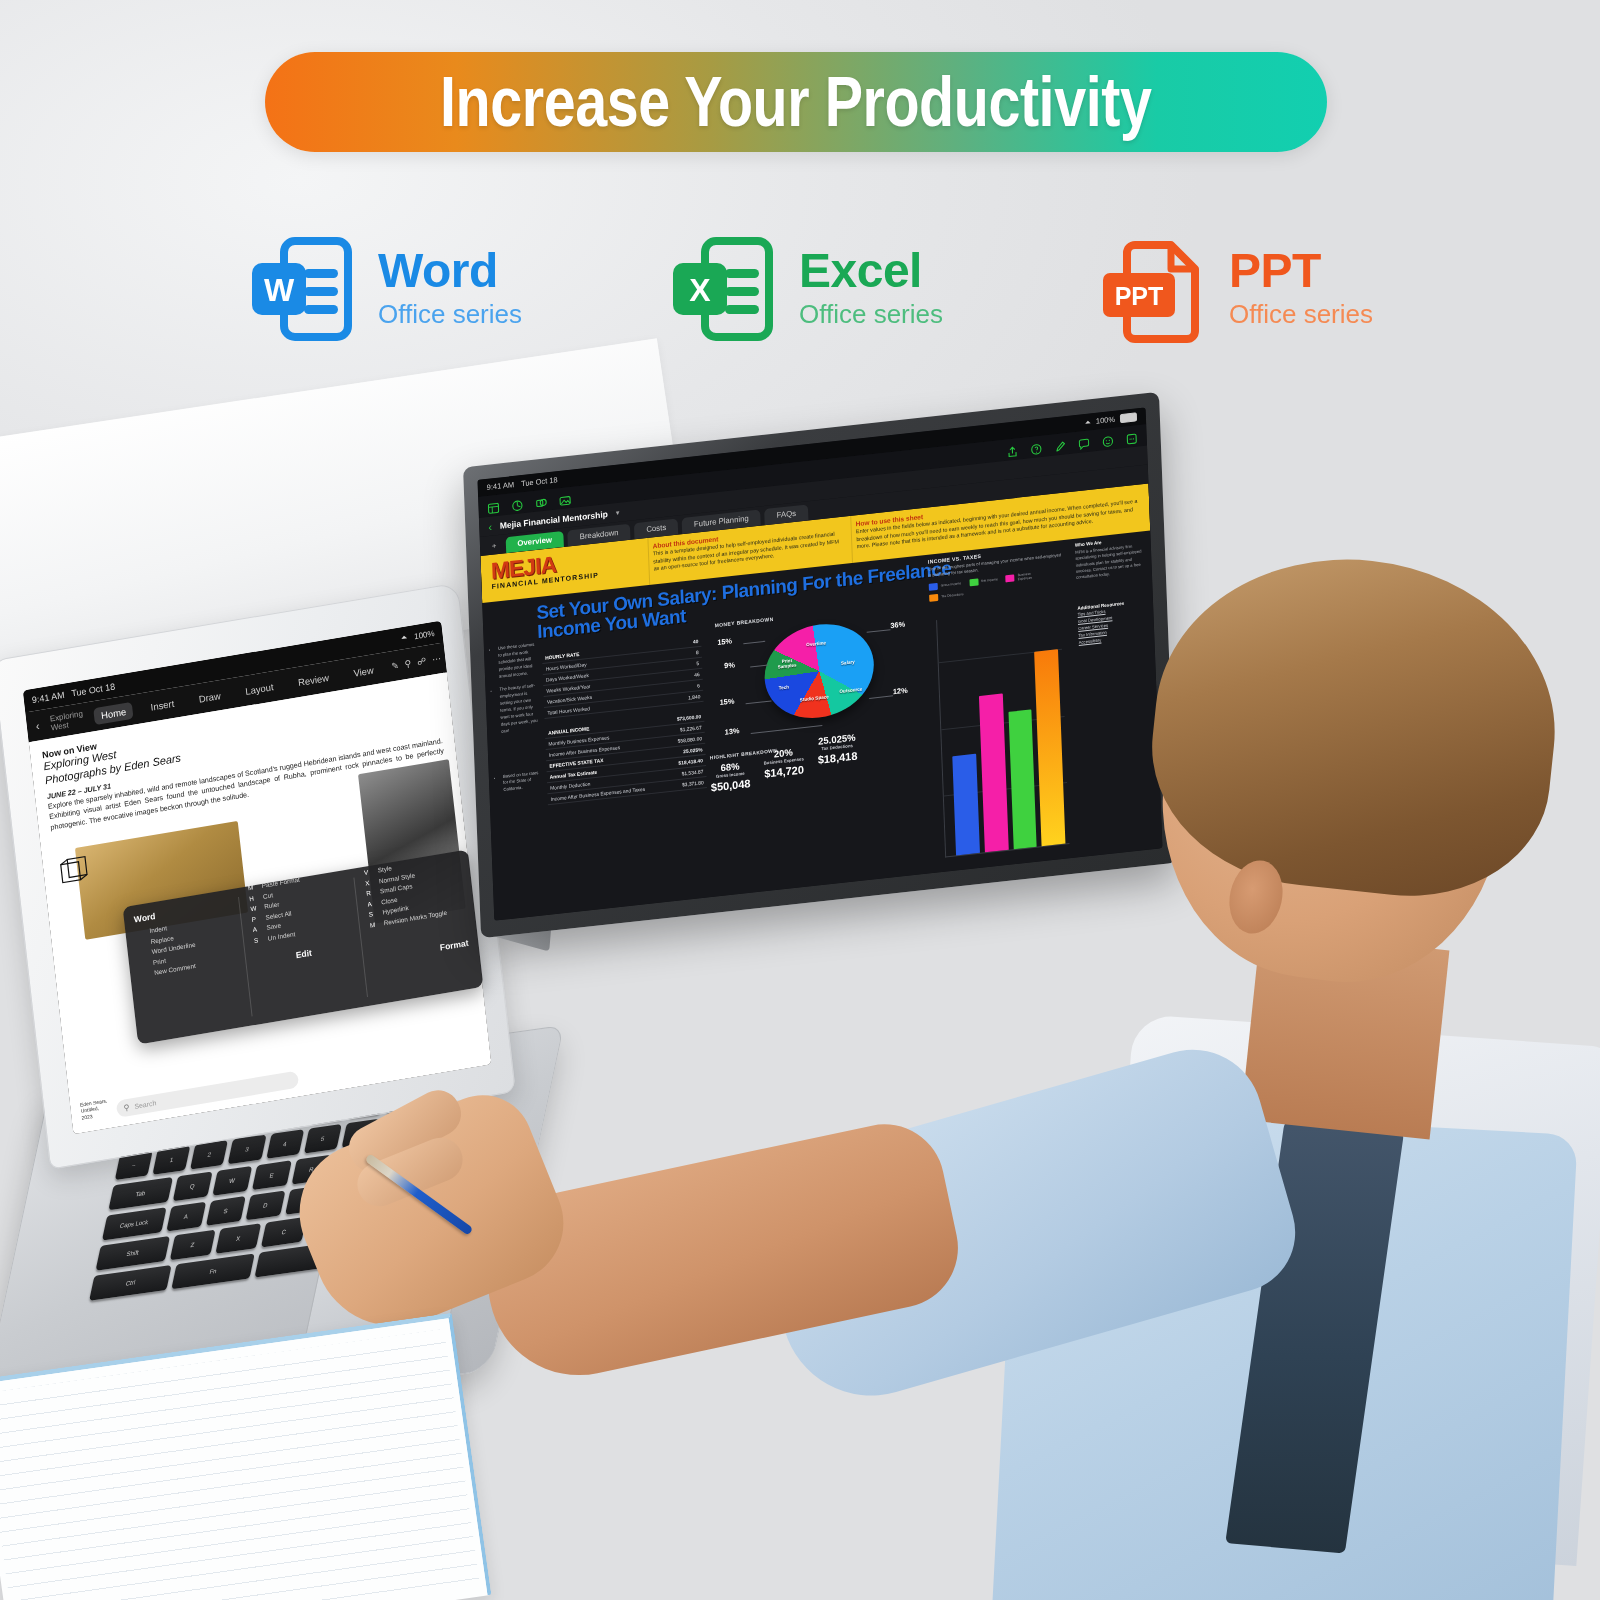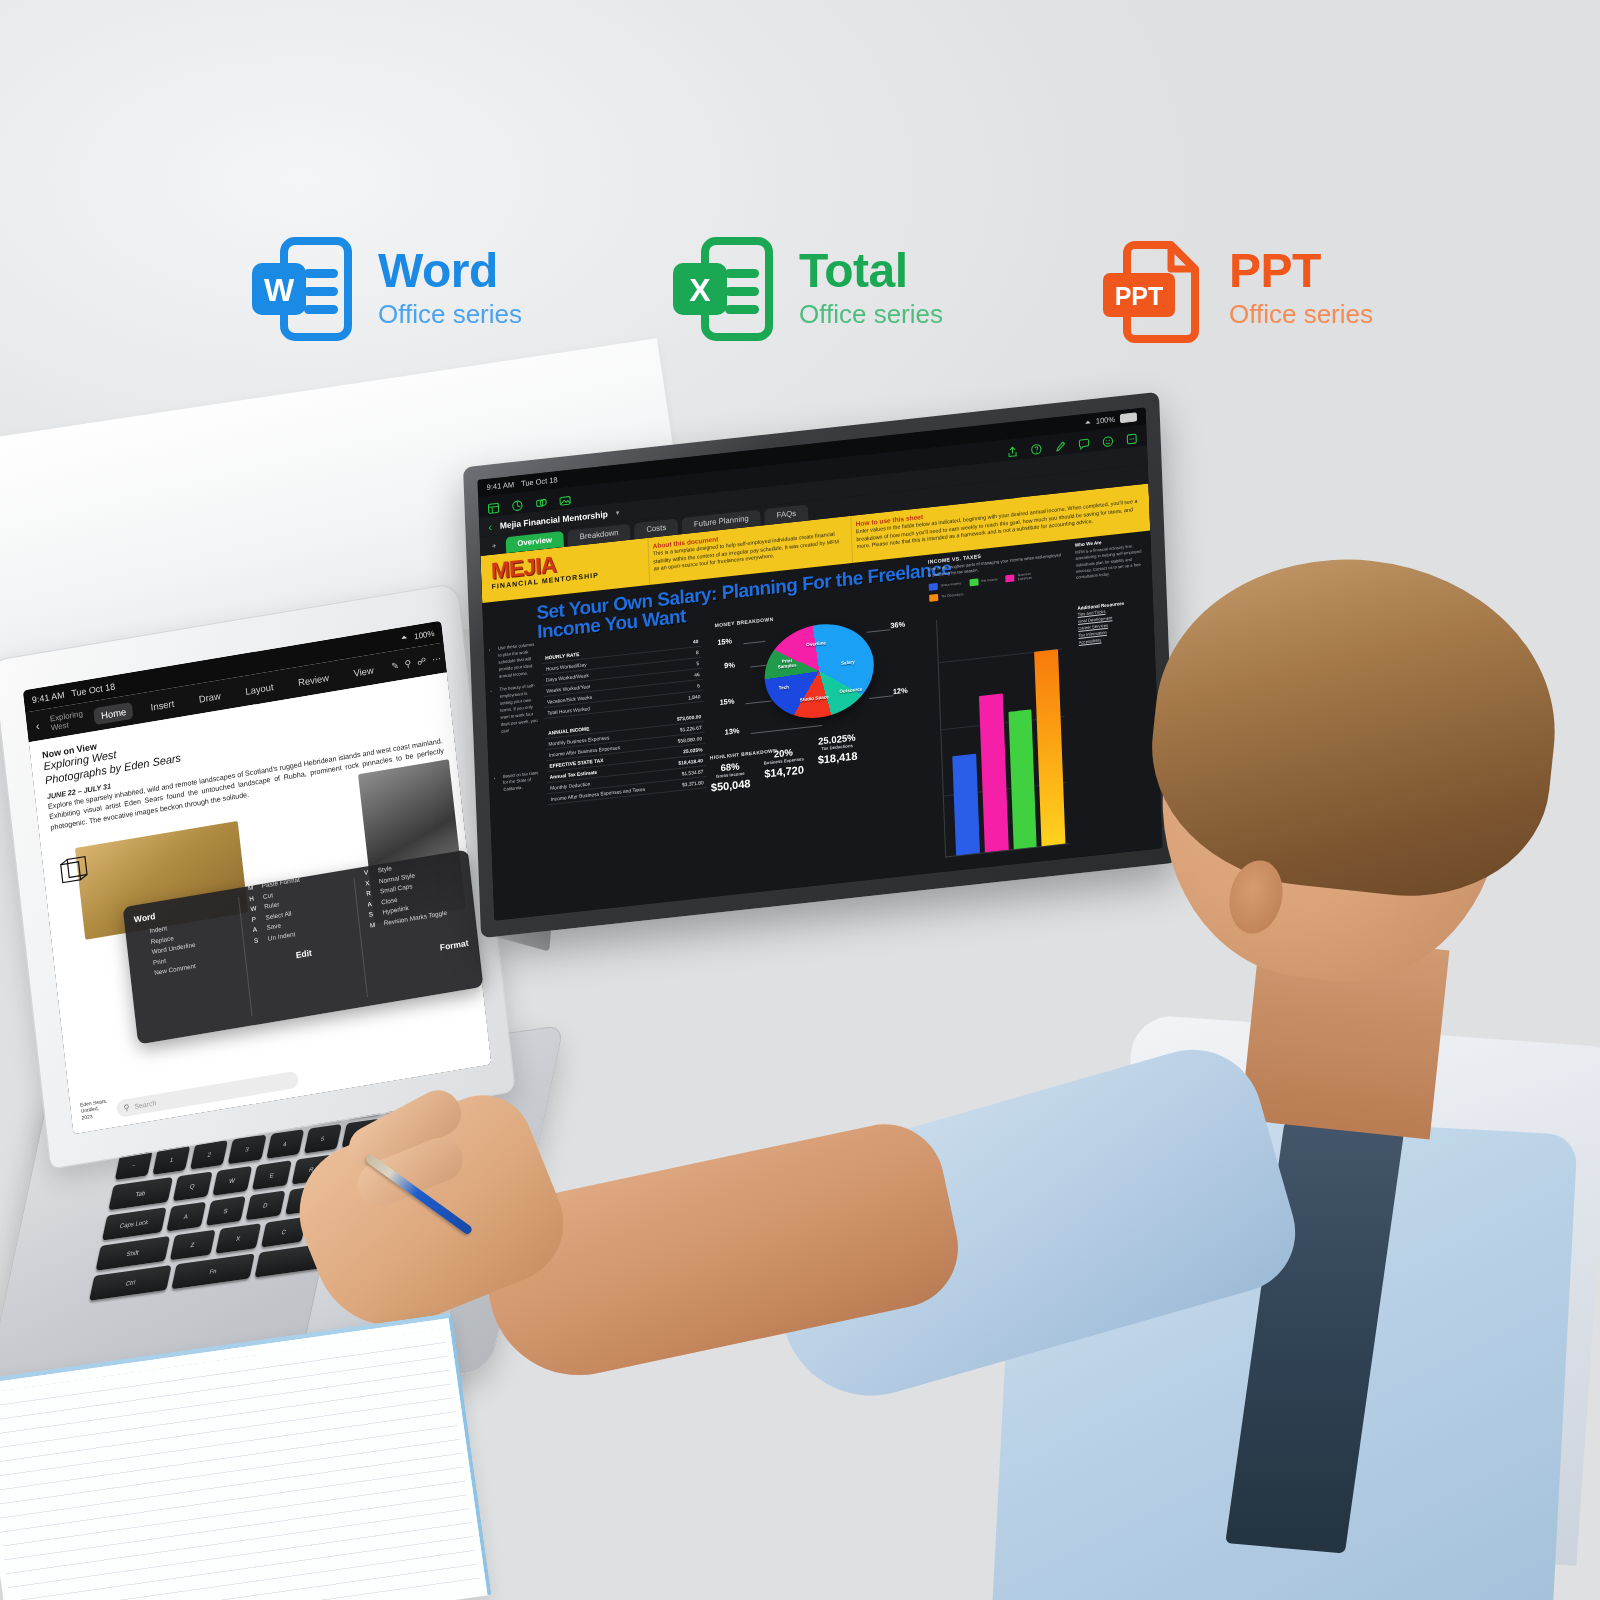--- a/index.html
+++ b/index.html
@@ -245,20 +245,23 @@
     box-shadow:0 6px 16px rgba(0,0,0,.10);overflow:hidden;
     border-top:5px solid #a8d0ea;border-right:4px solid #8fc3e6;}
   .nb-lines{position:absolute;inset:10px 6px;
     background:repeating-linear-gradient(180deg,transparent 0 13px,#e3e9ee 13px 14px);}
 </style>
 </head>
 <body>
 
 <div id="stage">
 
+  <div class="banner">
+    <div class="banner-text">Increase Your Productivity</div>
+  </div>
 
   <div class="office-row">
 
     <div class="office-item" style="left:246px;top:8px;">
       <div class="ico">
         <svg viewBox="0 0 112 112" width="112" height="112">
           <rect x="38" y="8" width="64" height="96" rx="11" fill="none" stroke="#1a8ae5" stroke-width="8"></rect>
           <rect x="58" y="36" width="34" height="9" rx="4.5" fill="#1a8ae5"></rect>
           <rect x="58" y="54" width="34" height="9" rx="4.5" fill="#1a8ae5"></rect>
           <rect x="58" y="72" width="34" height="9" rx="4.5" fill="#1a8ae5"></rect>
@@ -277,21 +280,21 @@
         <svg viewBox="0 0 112 112" width="112" height="112">
           <rect x="38" y="8" width="64" height="96" rx="11" fill="none" stroke="#1aa855" stroke-width="8"></rect>
           <rect x="58" y="36" width="34" height="9" rx="4.5" fill="#1aa855"></rect>
           <rect x="58" y="54" width="34" height="9" rx="4.5" fill="#1aa855"></rect>
           <rect x="58" y="72" width="34" height="9" rx="4.5" fill="#1aa855"></rect>
           <rect x="6" y="30" width="54" height="52" rx="10" fill="#1aa855"></rect>
           <text x="33" y="68" font-family="Liberation Sans, sans-serif" font-size="32" font-weight="bold" fill="#fff" text-anchor="middle">X</text>
         </svg>
       </div>
       <div class="office-labels">
-        <div class="office-name" style="color:#1aa855">Total</div>
+        <div class="office-name" style="color:#1aa855">Excel</div>
         <div class="office-sub" style="color:#4dbd7e">Office series</div>
       </div>
     </div>
 
     <div class="office-item" style="left:1097px;top:8px;">
       <div class="ico">
         <svg viewBox="0 0 112 112" width="112" height="112">
           <path d="M38 12 h36 l24 24 v62 a8 8 0 0 1 -8 8 h-52 a8 8 0 0 1 -8 -8 v-78 a8 8 0 0 1 8 -8 z" fill="none" stroke="#f0571d" stroke-width="8" stroke-linejoin="round"></path>
           <path d="M74 12 v24 h24" fill="none" stroke="#f0571d" stroke-width="7" stroke-linejoin="round"></path>
           <rect x="6" y="40" width="72" height="44" rx="7" fill="#f0571d"></rect>

